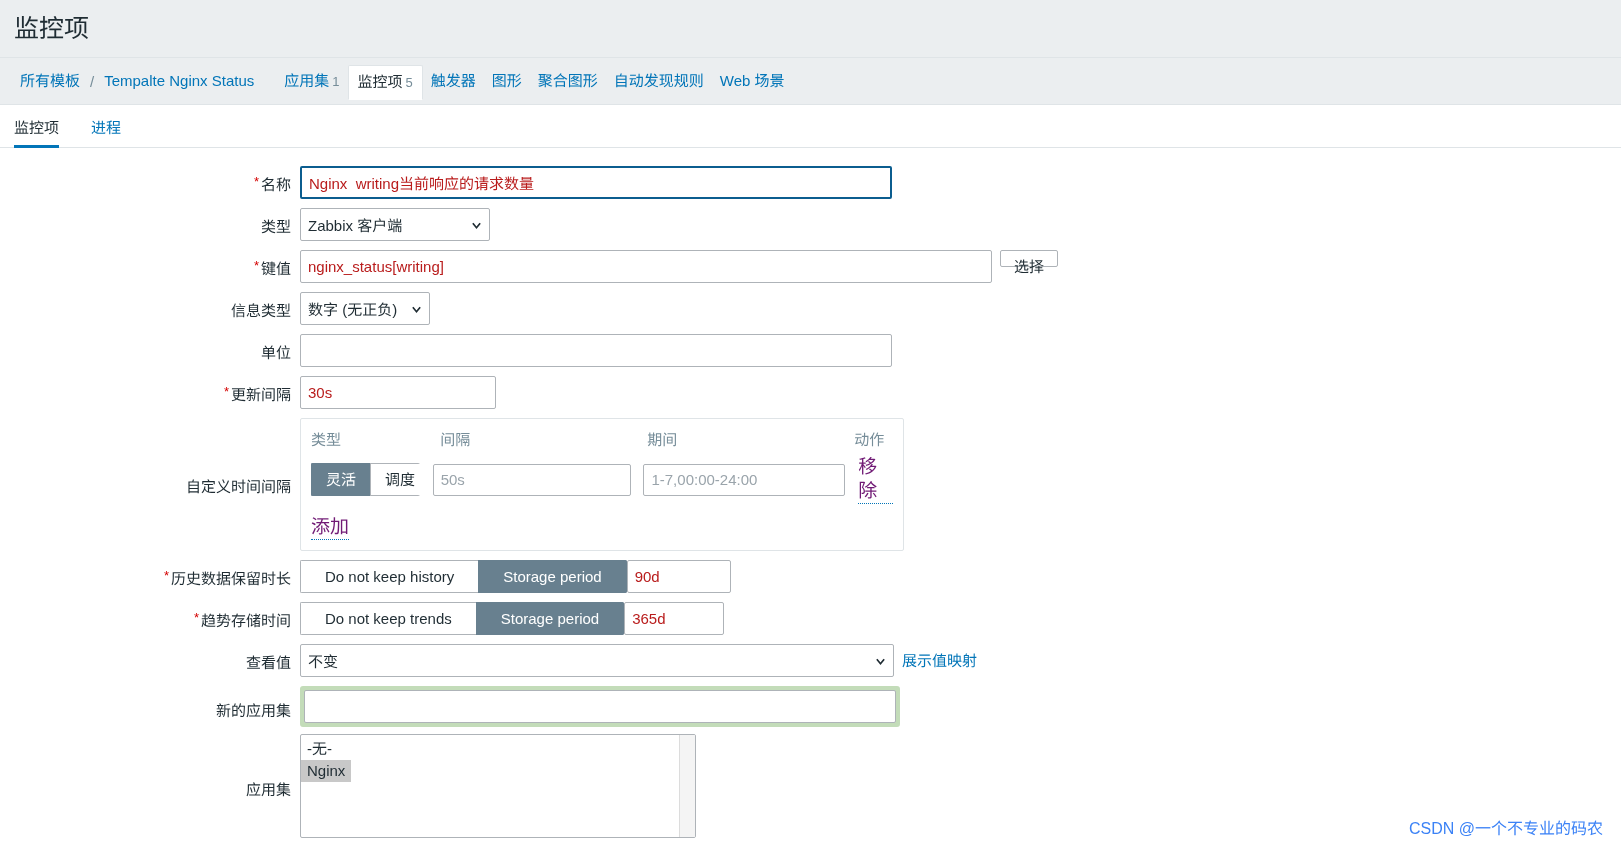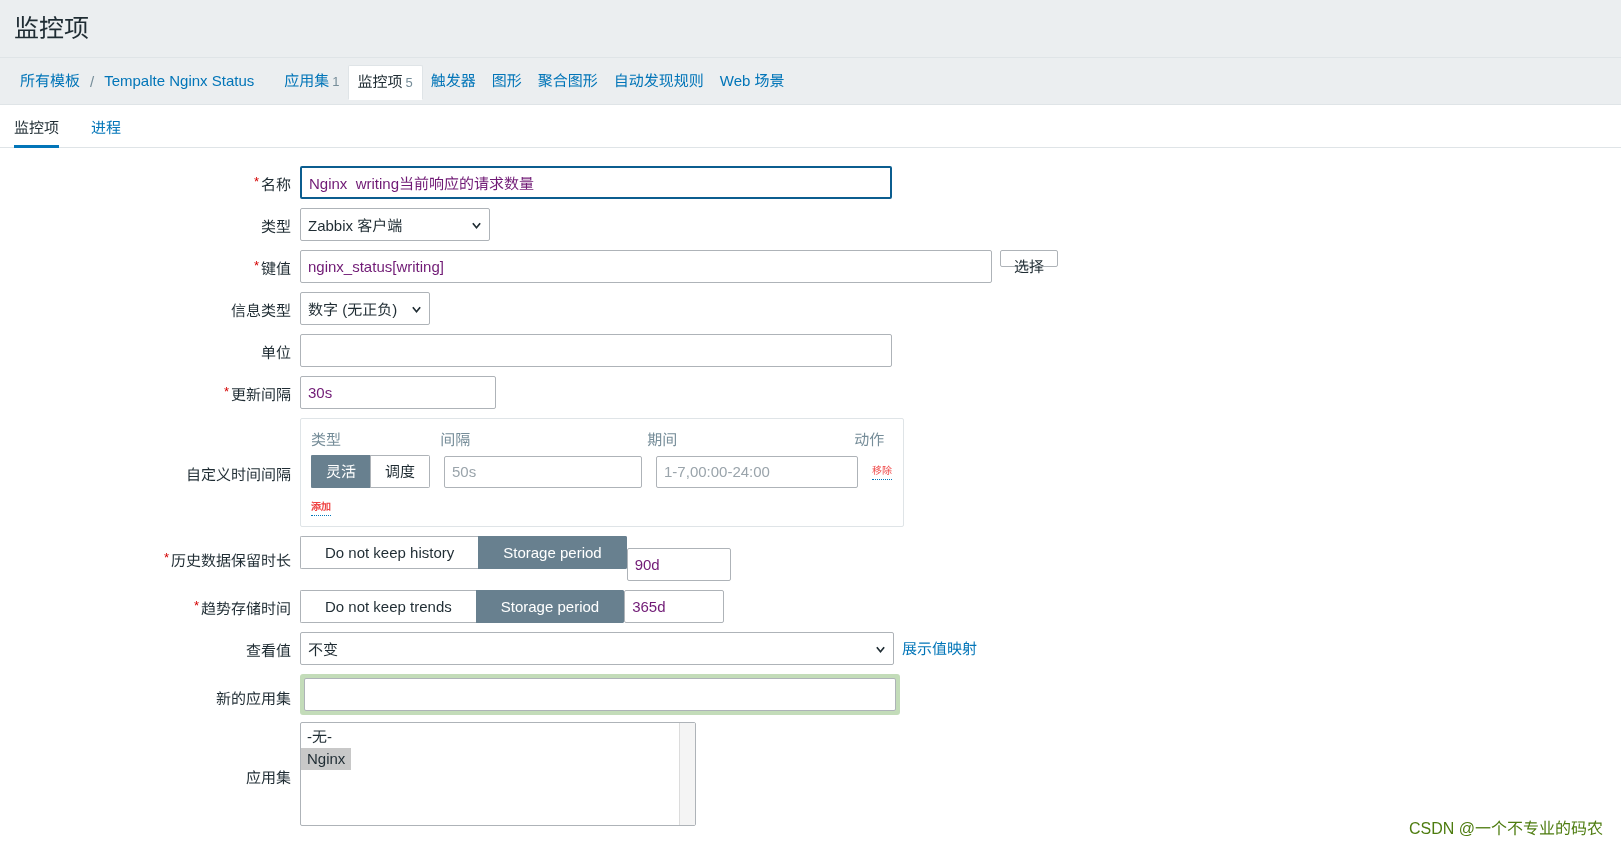--- a/index.html
+++ b/index.html
@@ -145,39 +145,39 @@
     font-size: 13px;
     vertical-align: top;
     line-height: 18px;
   }
   .field { display: flex; align-items: flex-start; gap: 8px; }
 
   
   input.txt, .fakeinput {
     font-family: "Liberation Sans", "DejaVu Sans", sans-serif;
     font-size: 15px;
-    color: #701a75;
+    color: #b91c1c;
     border: 1px solid #aeb3b8;
     background: #ffffff;
     height: 33px;
     box-sizing: border-box;
     padding: 0 7px;
     border-radius: 2px;
     line-height: 31px;
     outline: none;
   }
   input.txt::placeholder { color: #9aa4ab; }
   input.txt.focus-blue {
     border: 2px solid #0b5d8f;
   }
   .w-name { width: 592px; }
   .w-key  { width: 692px; }
   .w-unit { width: 592px; }
   .w-delay { width: 196px; }
-  .w-hist { width: 104px; margin-top: 12px; }
+  .w-hist { width: 104px; }
   .w-trend { width: 100px; }
 
   
   .sel {
     position: relative;
     display: inline-block;
   }
   .sel .box {
     border: 1px solid #aeb3b8;
     background: #ffffff;
@@ -265,28 +265,28 @@
   .iv-c1 { width: 133px; }
   .iv-c2 { width: 213px; }
   .iv-c3 { width: 213px; }
   .iv-c4 { width: 40px; }
   .iv-row { display: flex; align-items: center; }
   .iv-row input.txt { height: 32px; line-height: 30px; }
   .iv-int  { width: 198px; }
   .iv-per  { width: 202px; }
   .iv-gapa { width: 14px; }
   .dlink {
-    color: #ef4444;
-    font-size: 10px;
+    color: #701a75;
+    font-size: 19px;
     text-decoration: none;
     border-bottom: 1px dotted #0275b8;
     cursor: pointer;
-    line-height: 16px;
-  }
-  .iv-add { margin-top: 11px; display: inline-block; font-weight: bold; }
+    line-height: 24px;
+  }
+  .iv-add { margin-top: 11px; display: inline-block; }
   .plainlink {
     color: #0275b8;
     font-size: 15px;
     text-decoration: none;
     cursor: pointer;
     line-height: 33px;
   }
 
   
   .green-wrap {
@@ -334,21 +334,21 @@
     background: #f4f4f4;
     border-left: 1px solid #dcdcdc;
   }
 
   
   .watermark {
     position: absolute;
     right: 18px;
     bottom: 18px;
     font-size: 16px;
-    color: #4d7c0f;
+    color: #3b82f6;
     white-space: nowrap;
     user-select: none;
   }
 </style>
 </head>
 <body>
 
 <div class="page-header">
   <div class="page-title">监控项</div>
 </div>

